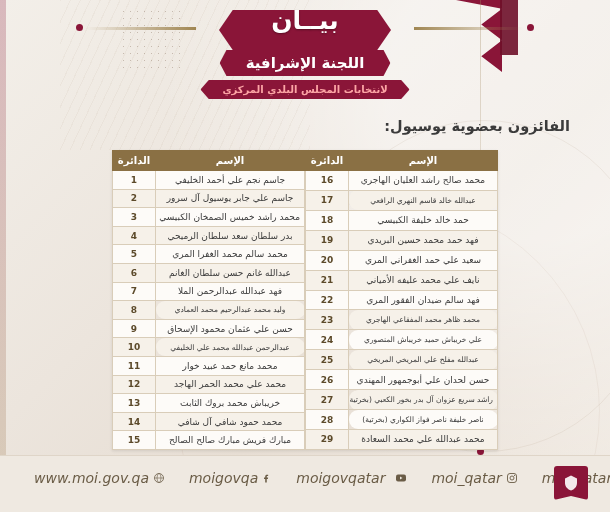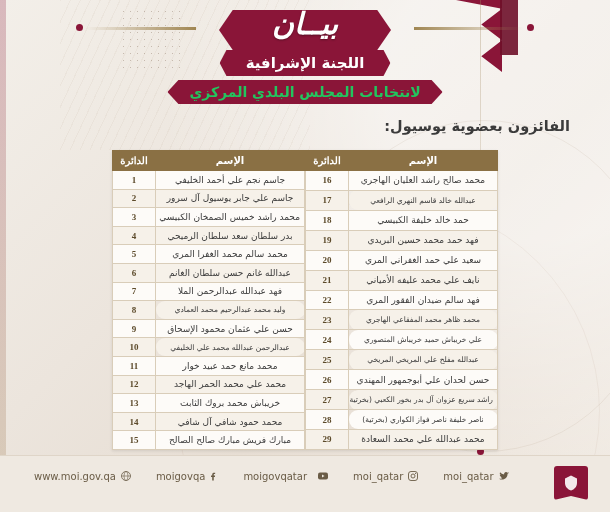--- a/index.html
+++ b/index.html
@@ -43,26 +43,25 @@
     position:absolute;right:92px;top:0;width:18px;height:55px;background:#6e1029;opacity:.9;
   }
   
   .header{
     position:absolute;left:0;right:0;top:4px;height:104px;
   }
   .title-wrap{
     position:absolute;left:0;right:0;top:0;text-align:center;
   }
   .bayan{
-    display:inline-block;color:#fff;font-size:30px;font-weight:bold;
+    display:inline-block;color:#fff;font-size:25px;font-weight:bold;
     letter-spacing:4px;
     text-shadow:0 1px 2px rgba(0,0,0,.35);
     padding:2px 26px;
     position:relative;
-    font-style:italic;
   }
   .bayan-band{
     position:absolute;left:50%;transform:translateX(-50%);top:6px;
     width:172px;height:40px;background:#8a1538;
     clip-path:polygon(8% 0,92% 0,100% 50%,92% 100%,8% 100%,0 50%);
     z-index:0;
   }
   .bayan span{position:relative;z-index:1;}
   .wing{
     position:absolute;top:23px;height:3px;width:110px;
@@ -74,21 +73,21 @@
   .wing-dot.left{left:76px;}
   .wing-dot.right{right:76px;}
   .sub1{
     position:absolute;left:50%;transform:translateX(-50%);top:46px;
     background:#8a1538;color:#fff;font-size:15px;font-weight:bold;
     padding:4px 26px;white-space:nowrap;
     clip-path:polygon(4% 0,96% 0,100% 50%,96% 100%,4% 100%,0 50%);
   }
   .sub2{
     position:absolute;left:50%;transform:translateX(-50%);top:76px;
-    background:#8a1538;color:#22c55e;font-size:14px;font-weight:bold;
+    background:#8a1538;color:#fca5a5;font-size:10px;font-weight:bold;
     padding:4px 22px;white-space:nowrap;
     clip-path:polygon(4% 0,96% 0,100% 50%,96% 100%,4% 100%,0 50%);
   }
   .section-label{
     position:absolute;right:40px;top:118px;
     font-size:14.5px;font-weight:bold;color:#3b3b3b;
   }
   table{border-collapse:collapse;width:160px;table-layout:fixed;}
   .tbl-right{width:174px;}
   .tbl-left{width:174px;}
@@ -104,39 +103,39 @@
     padding:0 4px;
     color:#3a3a3a;
     background:#fdfbf8;
     white-space:nowrap;
     overflow:hidden;
   }
   table th{
     background:#8a7044;color:#fff;font-size:10px;font-weight:bold;height:19px;
     border:1px solid #8a7044;
   }
-  td.num,th.num{width:34px;text-align:center;font-family:Liberation Serif, serif;}
+  td.num,th.num{width:34px;text-align:center;}
   td.name,th.name{width:140px;text-align:center;}
   tr:nth-child(even) td{background:#f6f1e9;}
   td.num{font-weight:bold;color:#5c4a2a;}
   .tiny{font-size:7.5px;border-radius:9px;}
   
   .footer{
     position:absolute;left:0;right:0;bottom:0;height:56px;
     background:#efe9e1;
     border-top:1px solid rgba(150,120,90,.18);
   }
   .social{
     position:absolute;left:24px;top:14px;display:flex;align-items:center;gap:6px;
     color:#6a5c46;font-size:9px;
   }
   .sicon{
     width:13px;height:13px;display:inline-block;color:#6a5c46;
   }
-  .handle{margin-left:10px;color:#6a5c46;font-size:10px;}
+  .handle{margin-left:10px;color:#6a5c46;font-size:14px;font-style:italic;}
   .moi-logo{
     position:absolute;right:22px;top:10px;display:flex;align-items:center;gap:7px;
   }
   .moi-mark{
     width:34px;height:34px;background:#8a1538;border-radius:3px;
     display:flex;align-items:center;justify-content:center;color:#fff;font-size:8px;
     clip-path:polygon(0 0,100% 0,100% 100%,50% 88%,0 100%);
   }
   .moi-txt{font-size:8px;color:#4a4a4a;line-height:1.35;text-align:right;}
   .moi-txt .ar{font-size:9px;font-weight:bold;color:#333;}

